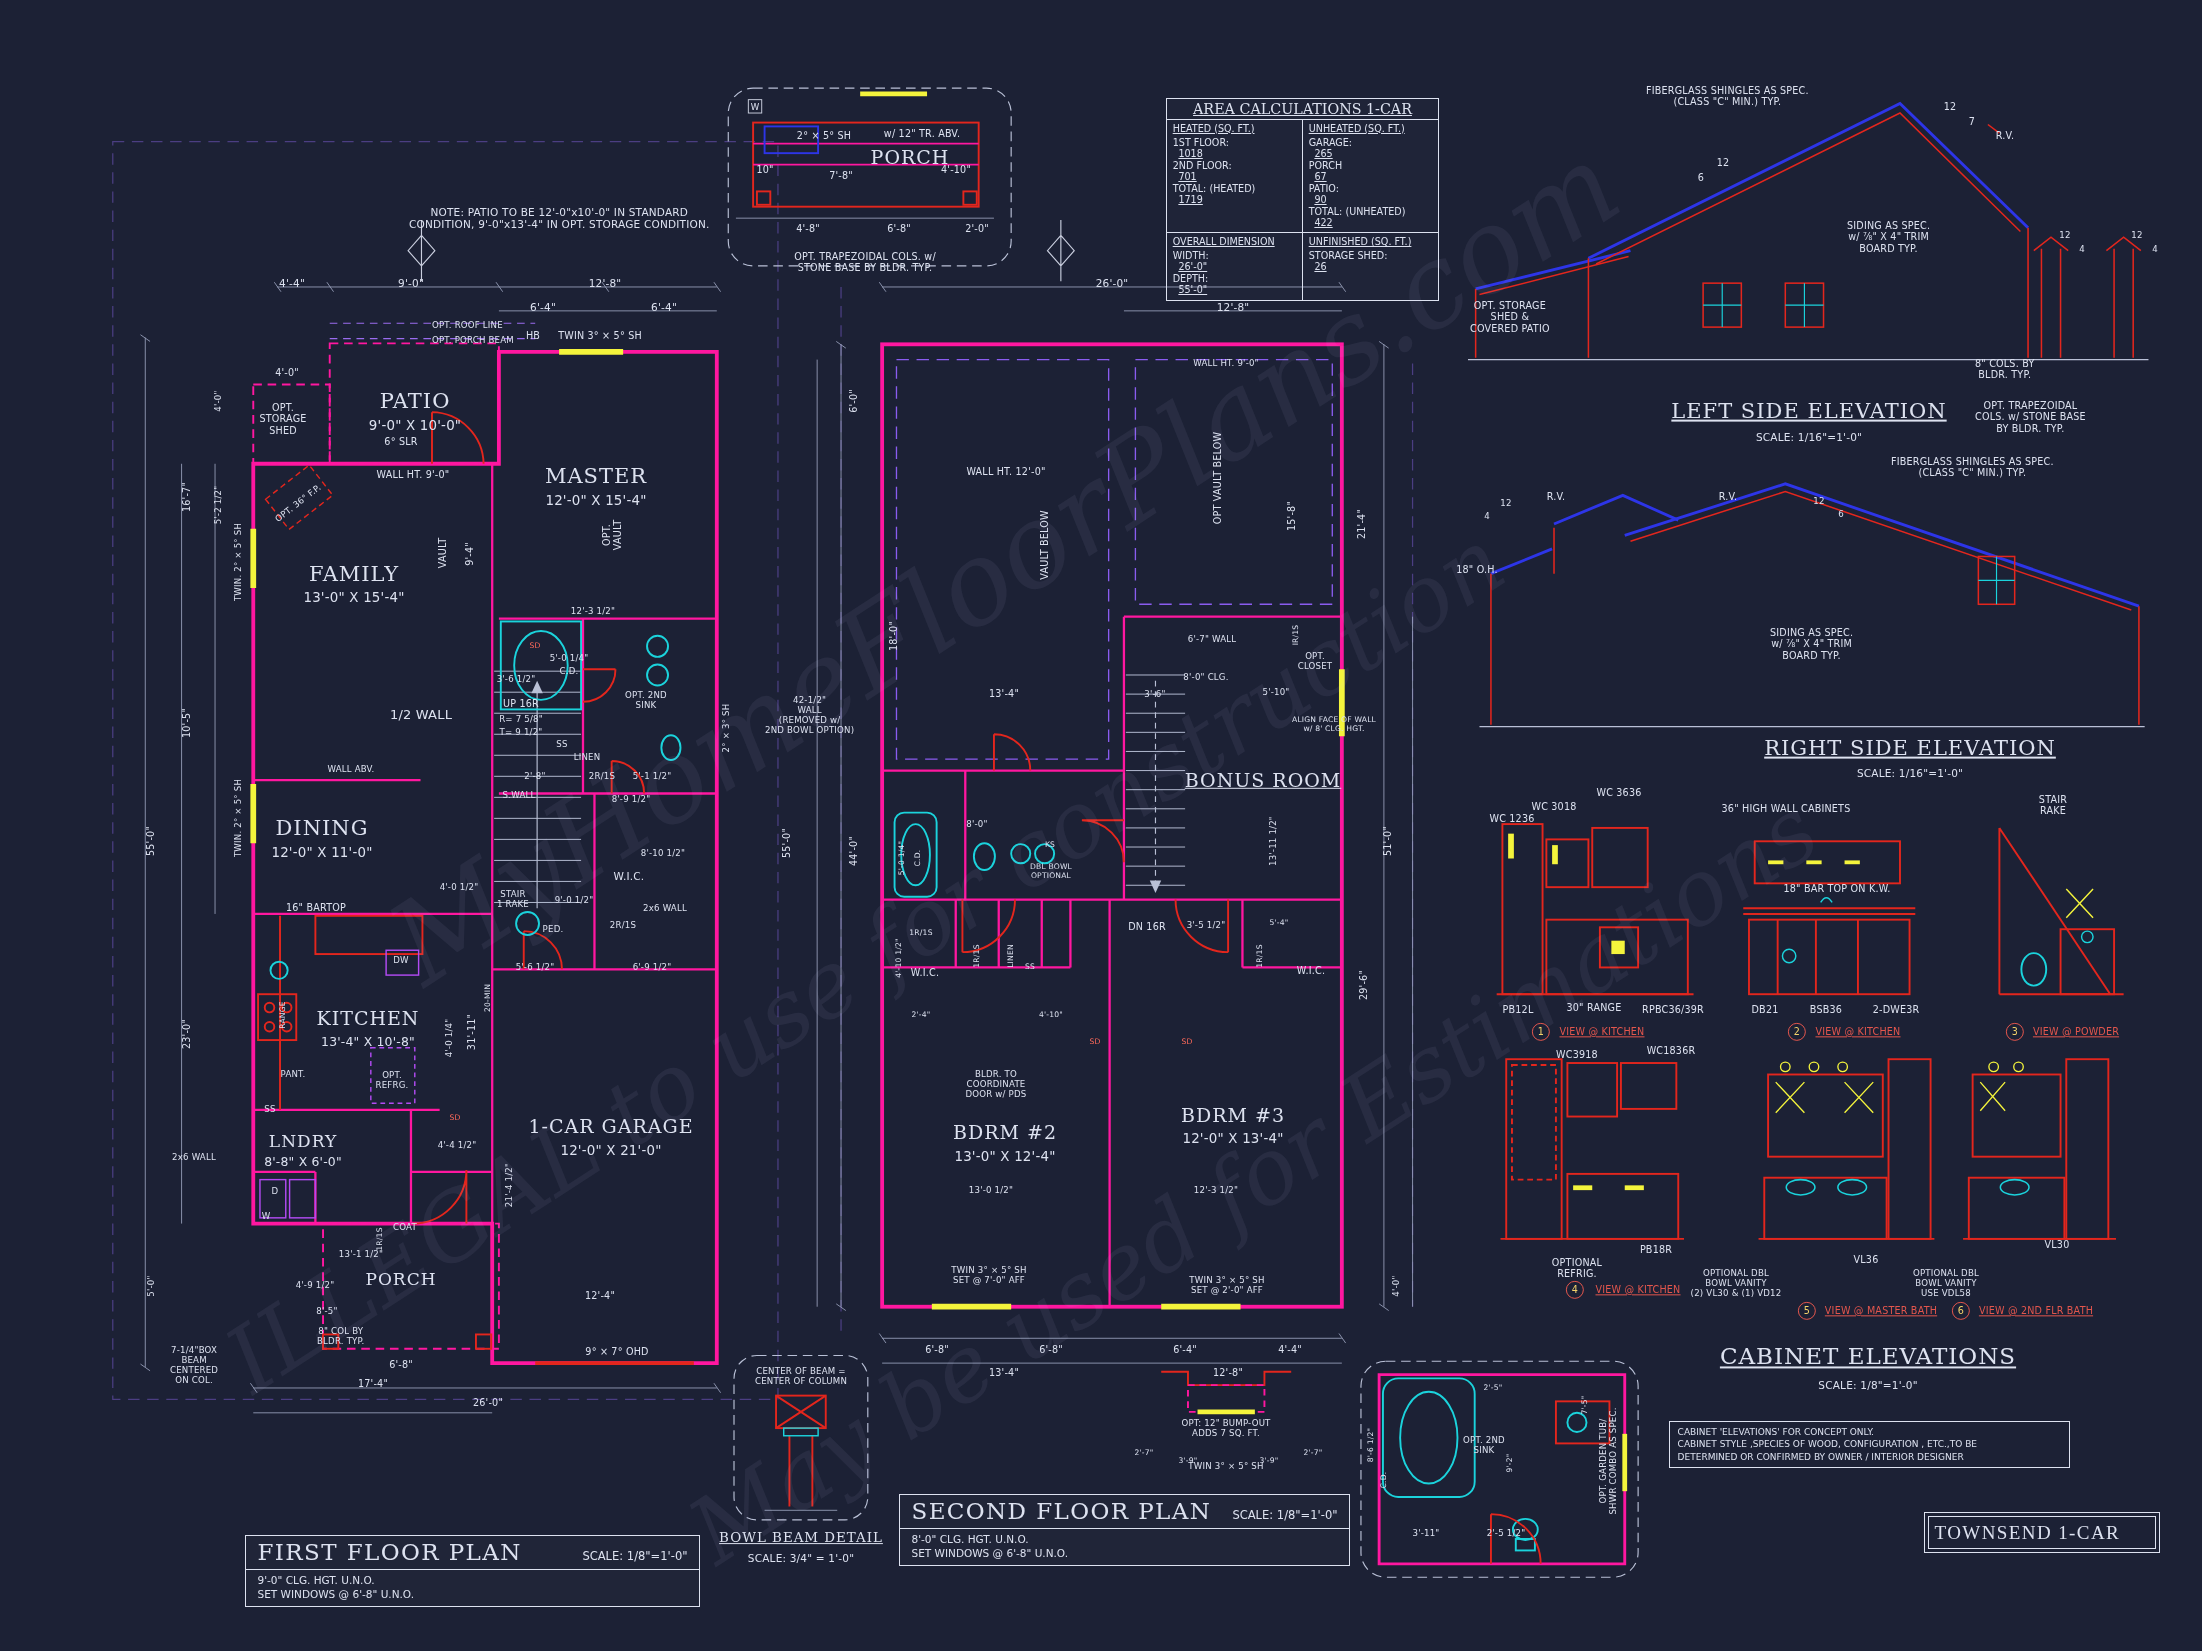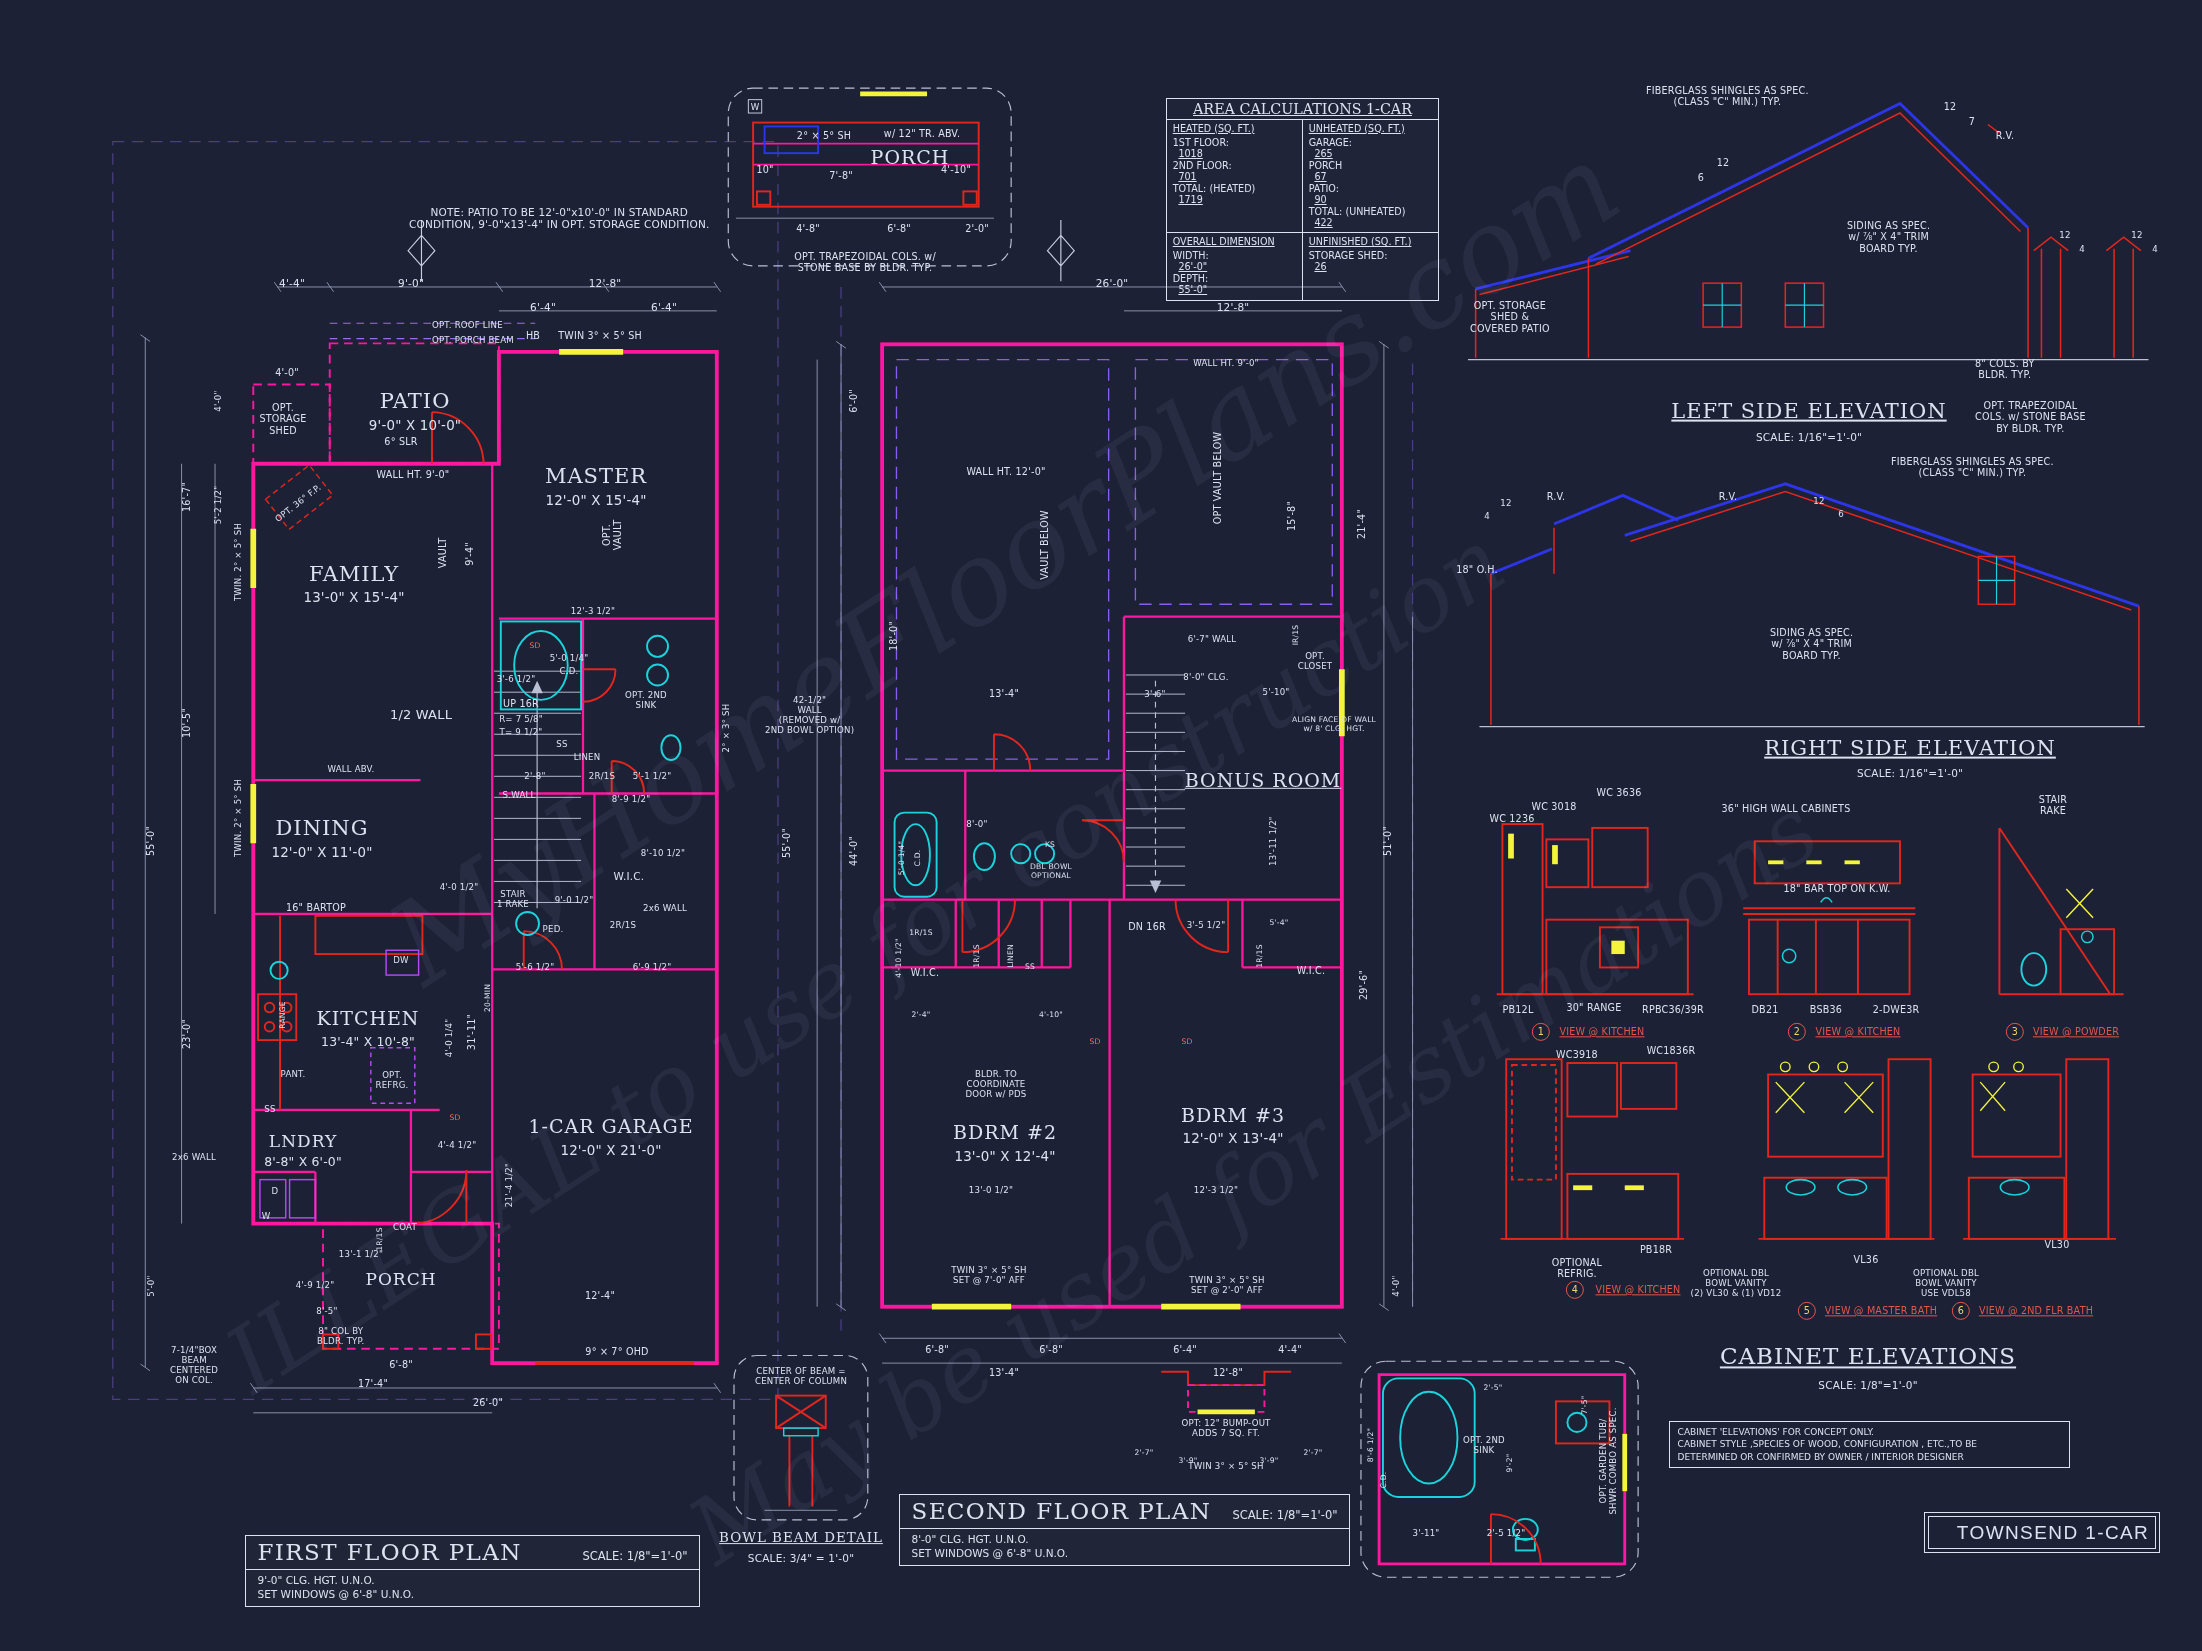--- a/index.html
+++ b/index.html
@@ -22,21 +22,21 @@
   .ac-val{text-decoration:underline;padding-left:5.7px;}
   .ac-band{display:flex;border-top:1.4px solid #dde2f0;}
   .tblock{position:absolute;border:1.9px solid #dde2f0;background:rgba(255,255,255,.02);}
   .tb-top{display:flex;align-items:baseline;justify-content:space-between;padding:2.9px 11.5px 3.8px;border-bottom:1.4px solid #dde2f0;}
   .tb-title{font-family:"DejaVu Serif",serif;font-size:23px;letter-spacing:1.4px;}
   .tb-scale{font-size:11.5px;}
   .tb-notes{padding:2.9px 11.5px 4.8px;font-size:10.5px;line-height:1.35;}
   .tblock.first{left:245px;top:1535px;width:453px;}
   .tblock.second{left:899px;top:1494px;width:449px;}
   .townsend{position:absolute;left:1924px;top:1512px;width:228px;border:1.9px solid #dde2f0;padding:2.9px;}
-  .townsend-inner{border:1.4px solid #dde2f0;text-align:right;font-family:Liberation Sans, sans-serif;font-size:19px;padding:4.8px 5.7px;letter-spacing:1.4px;}
+  .townsend-inner{border:1.4px solid #dde2f0;text-align:left;font-family:Liberation Serif, serif;font-size:19px;padding:4.8px 5.7px;letter-spacing:1.4px;}
   .cab-note{position:absolute;left:1669px;top:1421px;width:384px;border:1.4px solid #dde2f0;padding:3.8px 7.6px;font-size:9px;white-space:pre-line;line-height:1.4;}
 </style>
 </head>
 <body>
 
 <div class="sheet">
 
   <div class="wm" style="left:287px;top:497px;font-size:115px;">MyHomeFloorPlans.com</div>
   <div class="wm" style="left:115px;top:908px;font-size:91px;">ILLEGAL to use for construction</div>
   <div class="wm" style="left:593px;top:1128px;font-size:91px;">May be used for Estimations</div>

